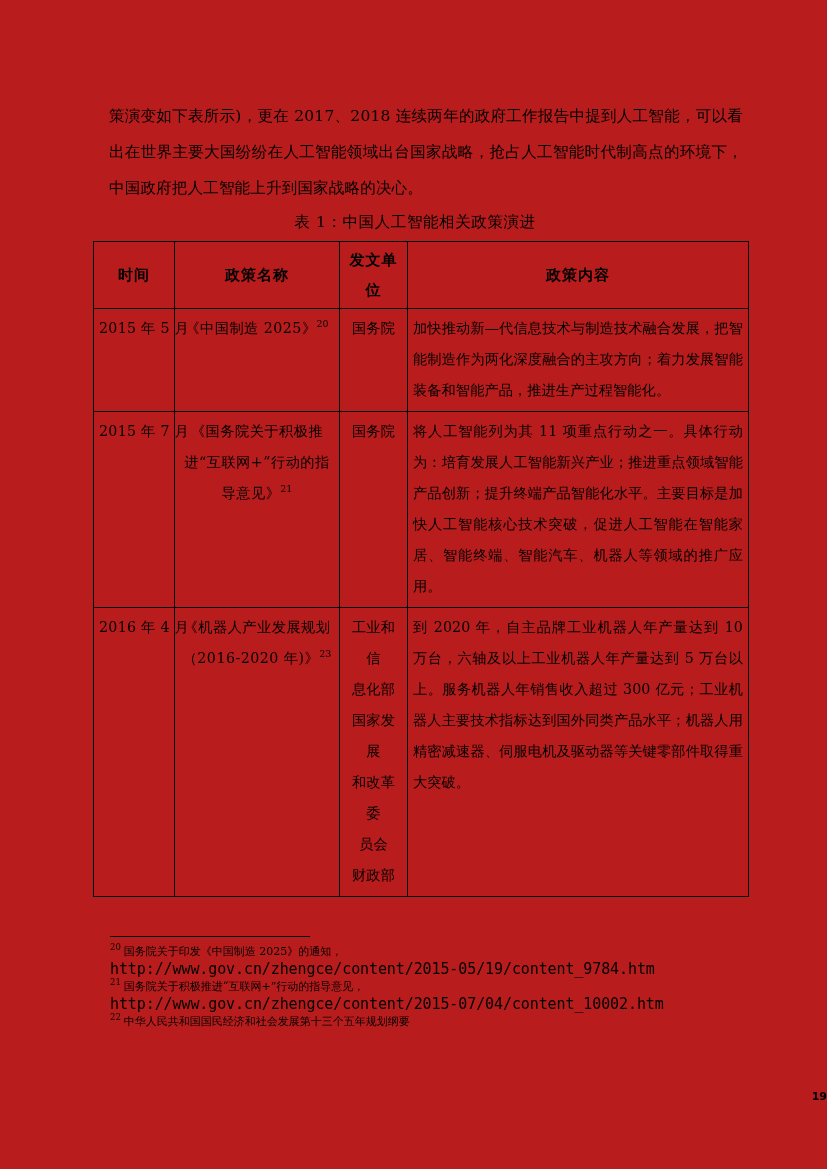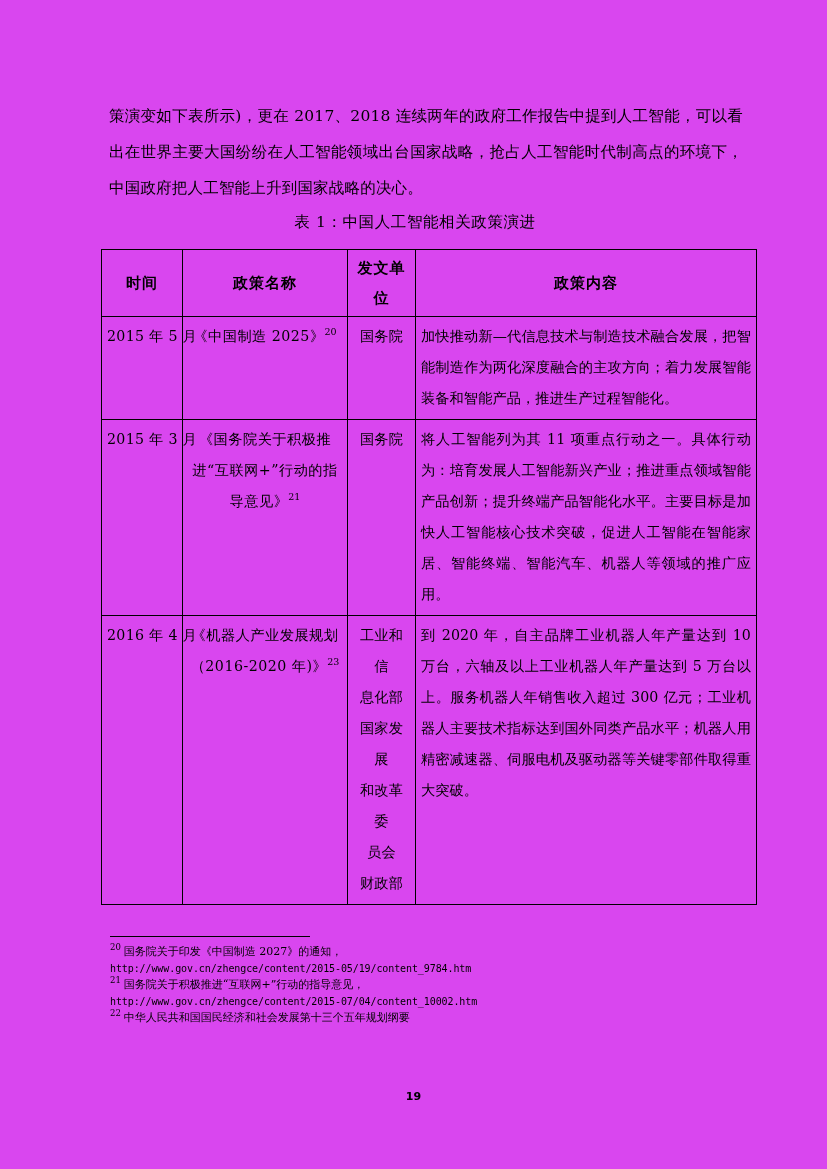--- a/index.html
+++ b/index.html
@@ -8,21 +8,21 @@
     background: #ffffff;
   }
   body {
     font-family: "DejaVu Serif", "Liberation Serif", serif;
     color: #000000;
   }
   .page {
     position: relative;
     width: 827px;
     height: 1169px;
-    background: #d946ef;
+    background: #b91c1c;
     box-sizing: border-box;
     overflow: hidden;
   }
   .content {
     position: absolute;
     left: 85px;
     top: 98px;
     width: 660px;
   }
 
@@ -45,21 +45,21 @@
     font-weight: normal;
     letter-spacing: 0.6px;
     margin: 6px 0 7px 0;
   }
 
   
   table.policy-table {
     border-collapse: collapse;
     width: 655px;
     table-layout: fixed;
-    margin: 16px;
+    margin: 8px;
   }
   table.policy-table td,
   table.policy-table th {
     border: 1px solid #000000;
     vertical-align: top;
     padding: 4px 5px 5px 5px;
     font-size: 14.2px;
     line-height: 31px;
     font-weight: normal;
   }
@@ -131,31 +131,31 @@
   }
   .fn-item { margin: 0; white-space: nowrap; }
   .fn-item .marker {
     font-size: 8.5px;
     vertical-align: super;
     line-height: 0;
     margin-right: 3px;
   }
   .fn-url {
     font-family: "DejaVu Sans Mono", "Liberation Mono", monospace;
-    font-size: 10px;
+    font-size: 15px;
     letter-spacing: -0.1px;
   }
 
   
   .page-number {
     position: absolute;
     left: 0;
     top: 1090px;
     width: 827px;
-    text-align: center;
+    text-align: right;
     font-family: "DejaVu Sans", "Liberation Sans", sans-serif;
     font-size: 11px;
     font-weight: bold;
   }
 </style>
 </head>
 <body>
 
 <div class="page">
 
@@ -183,21 +183,21 @@
       <tbody>
         <tr>
           <td class="cell-time">2015 年 5 月</td>
           <td class="cell-name"><span class="name-inline">《中国制造 2025》</span><sup class="fn">20</sup></td>
           <td class="cell-unit">
               <span class="unit-line">国务院</span>
             </td>
           <td class="cell-content">加快推动新—代信息技术与制造技术融合发展，把智能制造作为两化深度融合的主攻方向；着力发展智能装备和智能产品，推进生产过程智能化。</td>
         </tr>
         <tr>
-          <td class="cell-time">2015 年 3 月</td>
+          <td class="cell-time">2015 年 7 月</td>
           <td class="cell-name"><span class="name-inline">《国务院关于积极推进“互联网+”行动的指导意见》</span><sup class="fn">21</sup></td>
           <td class="cell-unit">
               <span class="unit-line">国务院</span>
             </td>
           <td class="cell-content">将人工智能列为其 11 项重点行动之一。具体行动为：培育发展人工智能新兴产业；推进重点领域智能产品创新；提升终端产品智能化水平。主要目标是加快人工智能核心技术突破，促进人工智能在智能家居、智能终端、智能汽车、机器人等领域的推广应用。</td>
         </tr>
         <tr>
           <td class="cell-time">2016 年 4 月</td>
           <td class="cell-name"><span class="name-inline">《机器人产业发展规划（2016-2020 年)》</span><sup class="fn">23</sup></td>
           <td class="cell-unit">
@@ -211,21 +211,21 @@
           <td class="cell-content">到 2020 年，自主品牌工业机器人年产量达到 10 万台，六轴及以上工业机器人年产量达到 5 万台以上。服务机器人年销售收入超过 300 亿元；工业机器人主要技术指标达到国外同类产品水平；机器人用精密减速器、伺服电机及驱动器等关键零部件取得重大突破。</td>
         </tr>
       </tbody>
     </table>
 
   </div>
 
   <div class="fn-sep"></div>
 
   <div class="footnotes">
-    <div class="fn-item"><span class="marker">20</span><span>国务院关于印发《中国制造 2027》的通知，</span></div>
+    <div class="fn-item"><span class="marker">20</span><span>国务院关于印发《中国制造 2025》的通知，</span></div>
     <div class="fn-item"><span class="fn-url">http://www.gov.cn/zhengce/content/2015-05/19/content_9784.htm</span></div>
     <div class="fn-item"><span class="marker">21</span><span>国务院关于积极推进“互联网+”行动的指导意见，</span></div>
     <div class="fn-item"><span class="fn-url">http://www.gov.cn/zhengce/content/2015-07/04/content_10002.htm</span></div>
     <div class="fn-item"><span class="marker">22</span><span>中华人民共和国国民经济和社会发展第十三个五年规划纲要</span></div>
   </div>
 
   <div class="page-number">19</div>
 
 </div>
 

